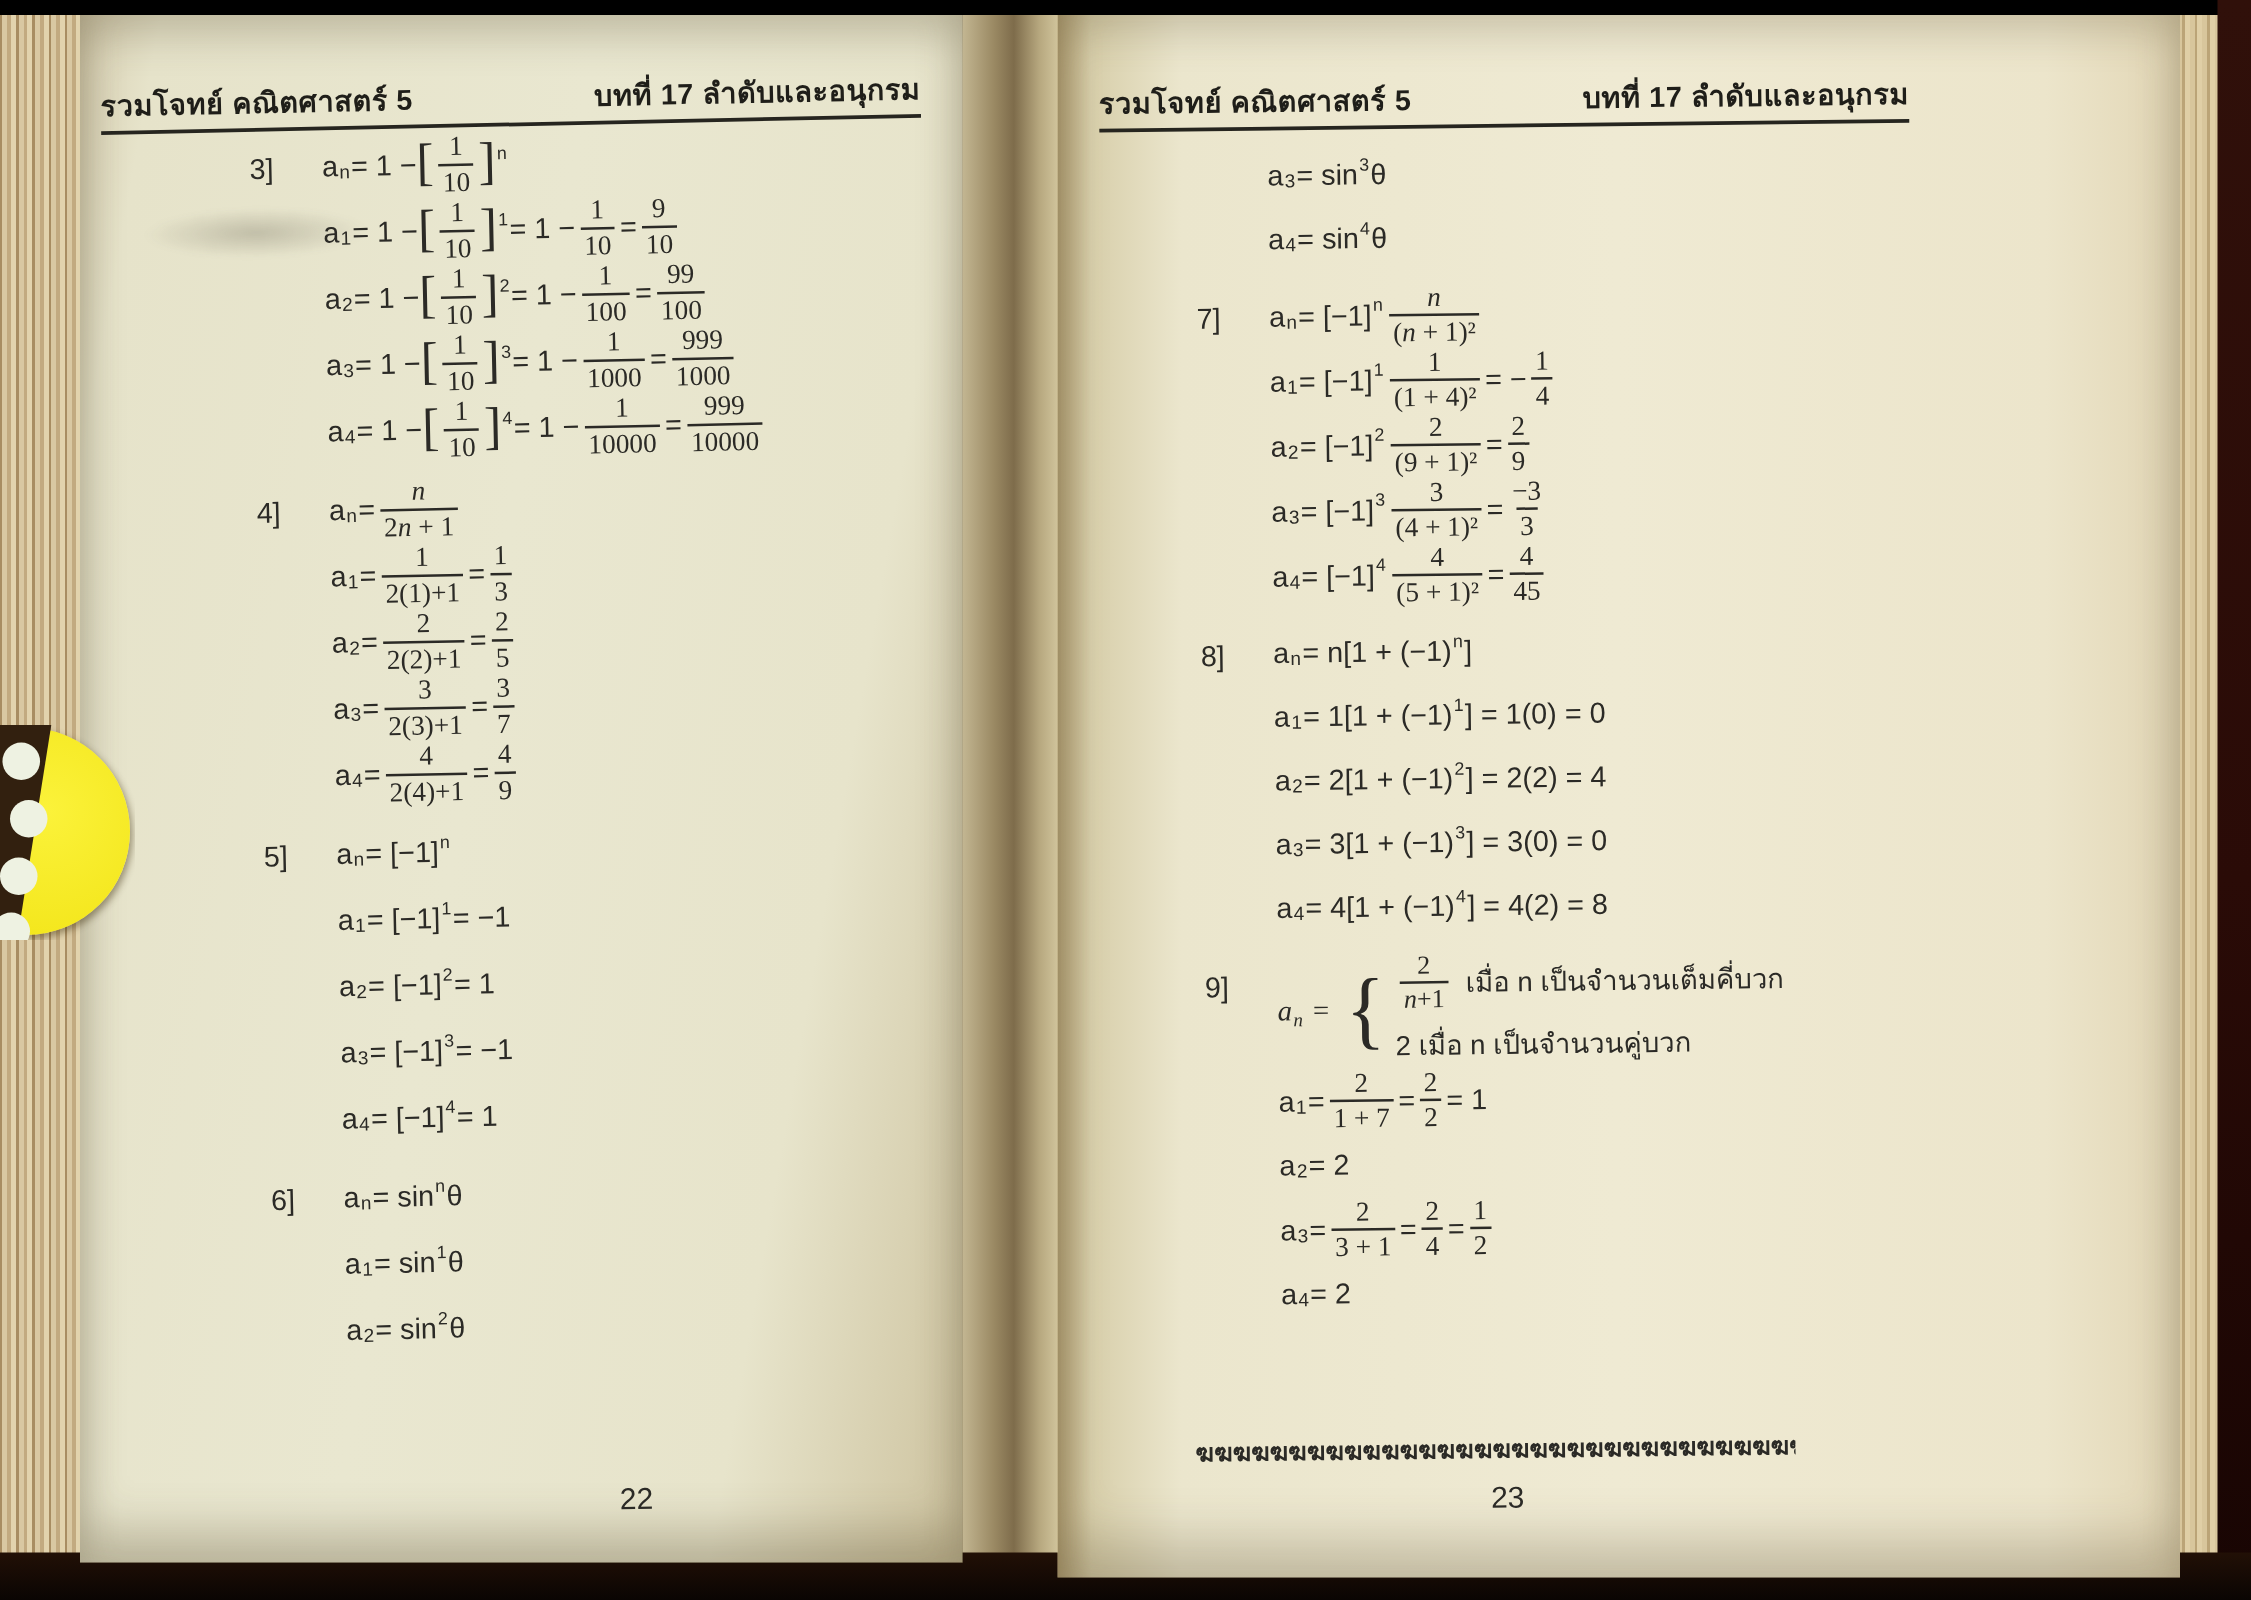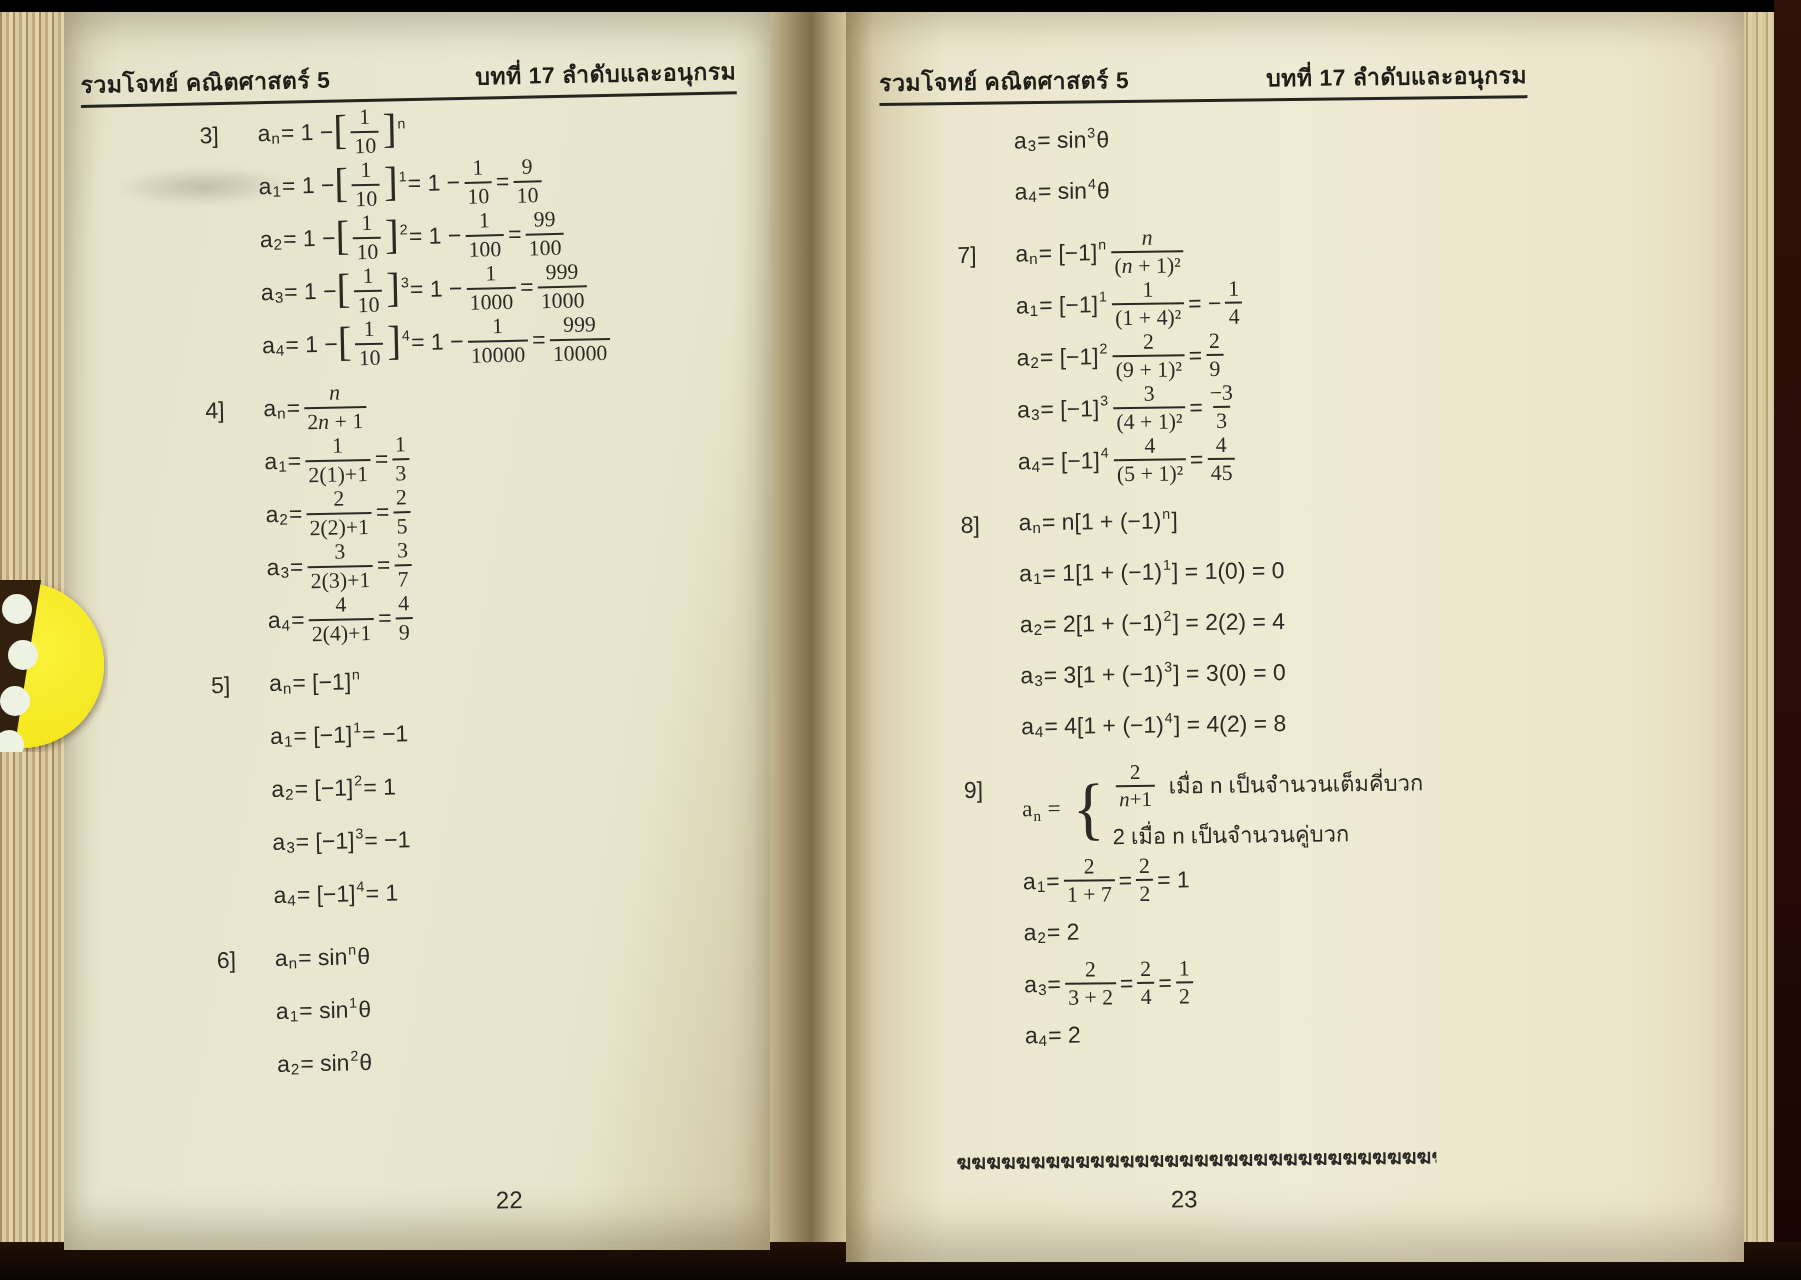--- a/index.html
+++ b/index.html
@@ -72,31 +72,31 @@
     display:inline-flex;flex-direction:column;align-items:center;vertical-align:middle;
     margin:0 4px;font-family:"Liberation Serif", serif;font-size:.95em;line-height:1.1;
   }
   .frac .num{padding:0 3px 1px;}
   .frac .den{border-top:2px solid #2b2a26;padding:1px 3px 0;}
   .bigbr{
     font-family:"Liberation Serif", serif;font-size:1.8em;font-weight:400;
     line-height:.9;vertical-align:middle;display:inline-block;transform:translateY(-2px);
   }
   .pwline{min-height:100px;align-items:center;}
-  .pwintro{font-family:"Liberation Serif", serif;margin-right:2px;}
+  .pwintro{font-family:"Liberation Serif", serif;font-style:italic;margin-right:2px;}
   .brace{
     font-family:"Liberation Serif", serif;font-weight:200;font-size:66px;line-height:1;
     display:inline-block;transform:scaleY(1.05);margin:0 8px 0 10px;
   }
   .pwrows{display:inline-flex;flex-direction:column;gap:8px;}
   .pwrow{display:flex;align-items:center;gap:10px;font-size:22px;}
   
   .pageno{position:absolute;font-size:24px;color:#2b2a26;}
   .page-left .pageno{left:420px;top:1176px;}
-  .page-right .pageno{left:318px;top:1172px;}
+  .page-right .pageno{left:340px;top:1172px;}
   .decor-row{
     position:absolute;left:104px;top:1130px;width:480px;
     font-size:20px;font-weight:bold;letter-spacing:0;color:#2b2a26;
     white-space:nowrap;overflow:hidden;
   }
   
   .bookmark{position:absolute;left:0;top:580px;width:108px;height:172px;overflow:hidden;}
   .bookmark .disc{
     position:absolute;left:-62px;top:2px;width:166px;height:166px;border-radius:50%;
     background:radial-gradient(circle at 60% 40%,#fbf23a,#f4e71e 70%,#d8c908);
@@ -317,21 +317,21 @@
             <div class="mline">a<span class="sb">1</span> = <span class="frac">
                 <span class="num">2</span>
                 <span class="den">1 + 7</span>
               </span> = <span class="frac">
                 <span class="num">2</span>
                 <span class="den">2</span>
               </span> = 1</div>
             <div class="mline">a<span class="sb">2</span> = 2</div>
             <div class="mline">a<span class="sb">3</span> = <span class="frac">
                 <span class="num">2</span>
-                <span class="den">3 + 2</span>
+                <span class="den">3 + 1</span>
               </span> = <span class="frac">
                 <span class="num">2</span>
                 <span class="den">4</span>
               </span> = <span class="frac">
                 <span class="num">1</span>
                 <span class="den">2</span>
               </span></div>
             <div class="mline">a<span class="sb">4</span> = 2</div>
           </div>
         </div>

